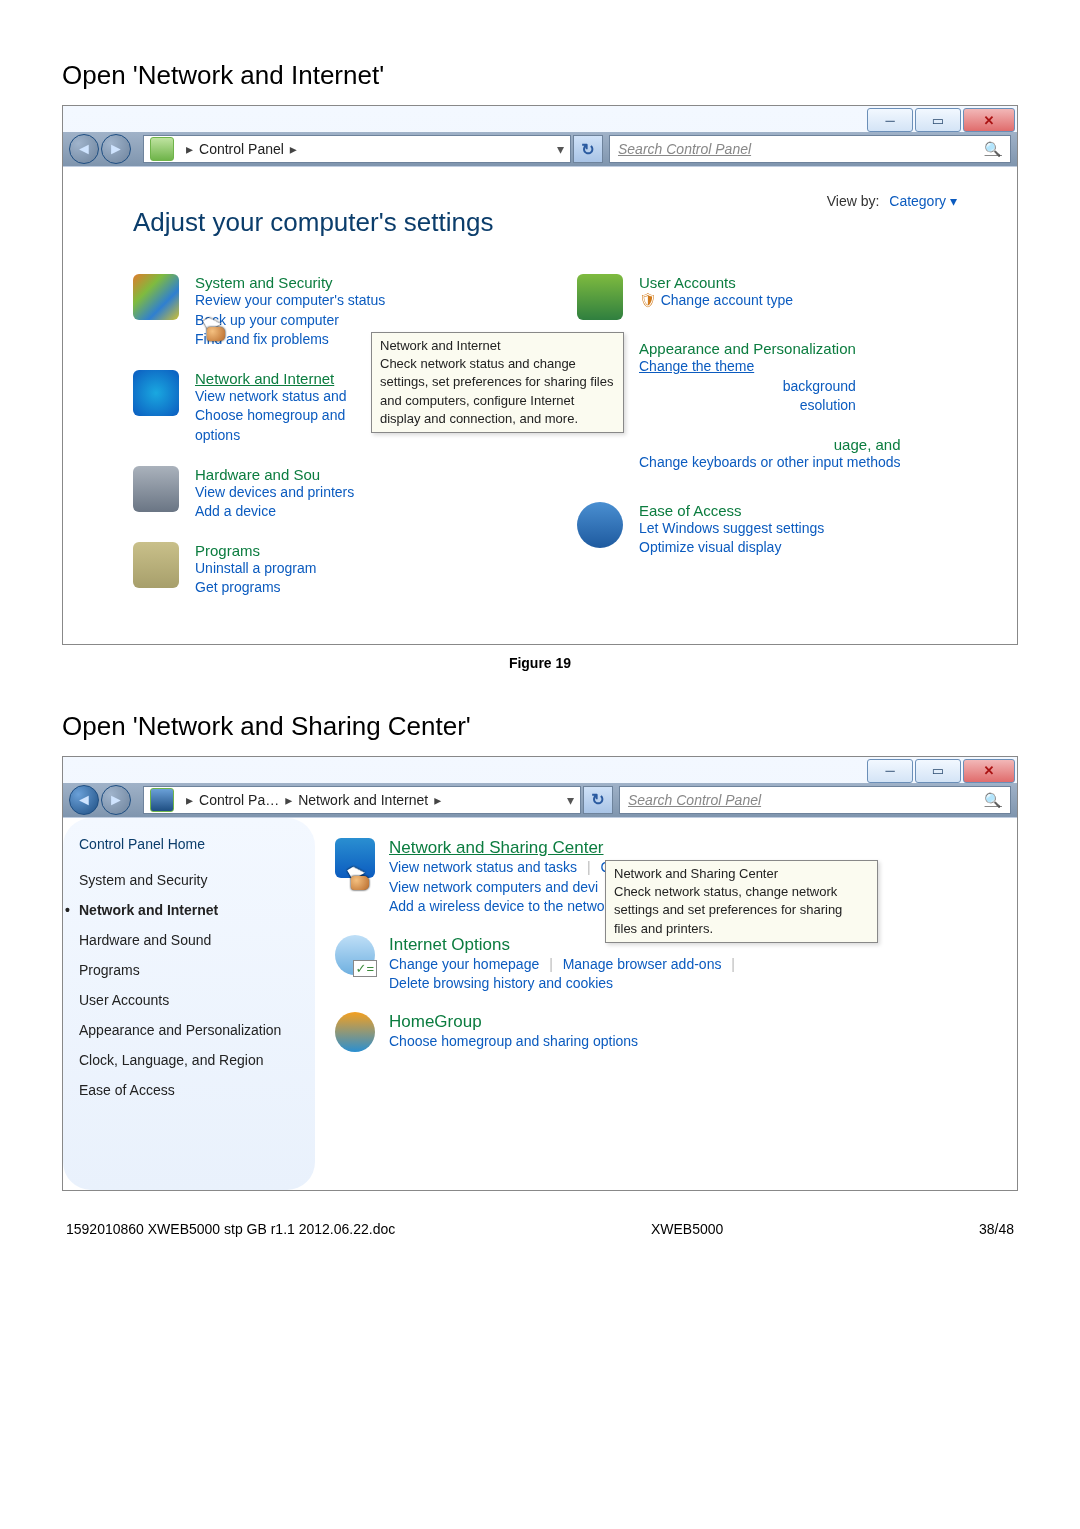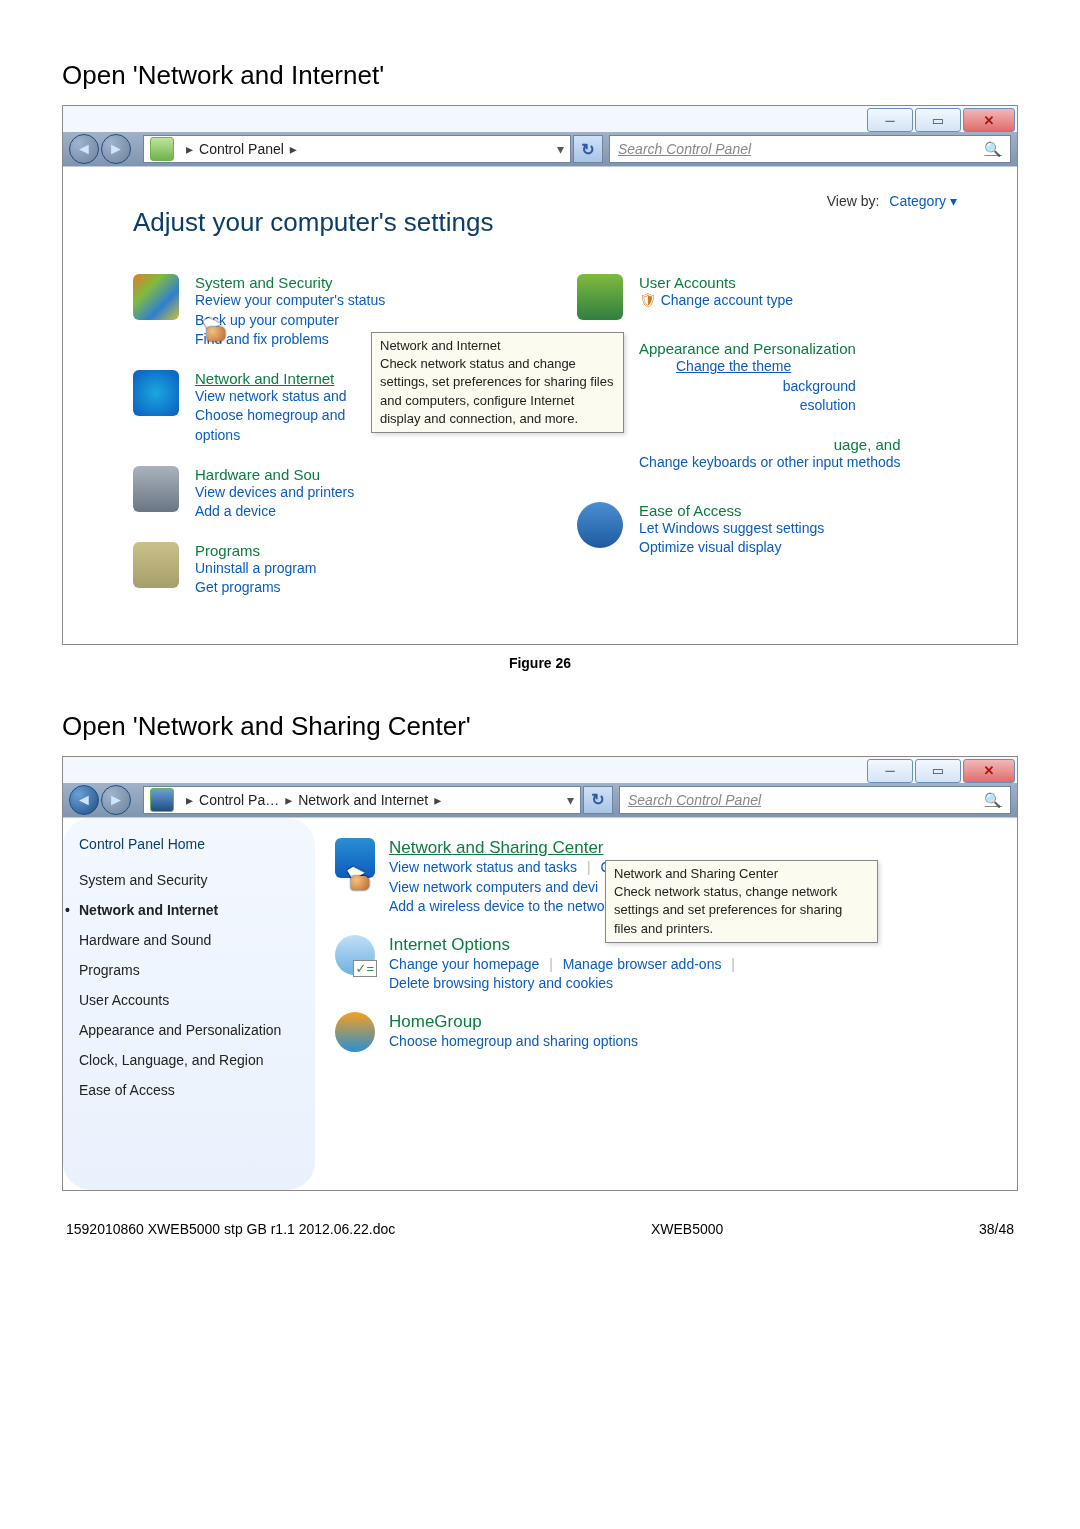--- a/index.html
+++ b/index.html
@@ -168,21 +168,21 @@
 .ci-net { background: radial-gradient(circle, #1aa8e0, #0b5bbf); }
 .ci-hw { background: linear-gradient(#aab2bc, #6a7584); }
 .ci-prg { background: linear-gradient(#c9c08a, #a79f6b); }
 .ci-usr { background: linear-gradient(#7fbb3f, #2f7f3f); }
 .ci-app { background: linear-gradient(#c9a97a, #8a6b4a); border-radius: 50%; }
 .ci-clk { background: linear-gradient(#4a8fd1, #1e5a9f); border-radius: 50%; }
 .ci-ea { background: linear-gradient(#4a8fd1, #1e5a9f); border-radius: 50%; }
 .cat-tx { font-size: 15px; }
 .cat-title { color: #0b7c3f; }
 .link { color: #0b5bbf; font-size: 14px; line-height: 1.4; }
-.link.u { text-decoration: underline; margin-left: 37px; }
+.link.u { text-decoration: underline; }
 .figcap {
   text-align: center;
   font-size: 14px;
   font-weight: bold;
   margin: 10px 0 40px 0;
 }
 .tooltip {
   position: absolute;
   background: #fbfbf0;
   border: 1px solid #888;
@@ -363,21 +363,21 @@
           </div>
         </div>
       </div>
       <div class="tooltip" style="left:308px;top:165px;width:235px">
         <div>Network and Internet</div>
         <div>Check network status and change settings, set preferences for sharing files and computers, configure Internet display and connection, and more.</div>
       </div>
     </div>
   </div>
 
-  <div class="figcap">Figure 26</div>
+  <div class="figcap">Figure 19</div>
 
   <div class="heading">Open 'Network and Sharing Center'</div>
 
   <div class="window">
     <div class="titlebar">
       <div class="winbtn">─</div>
       <div class="winbtn">▭</div>
       <div class="winbtn close">✕</div>
     </div>
     <div class="navbar">

